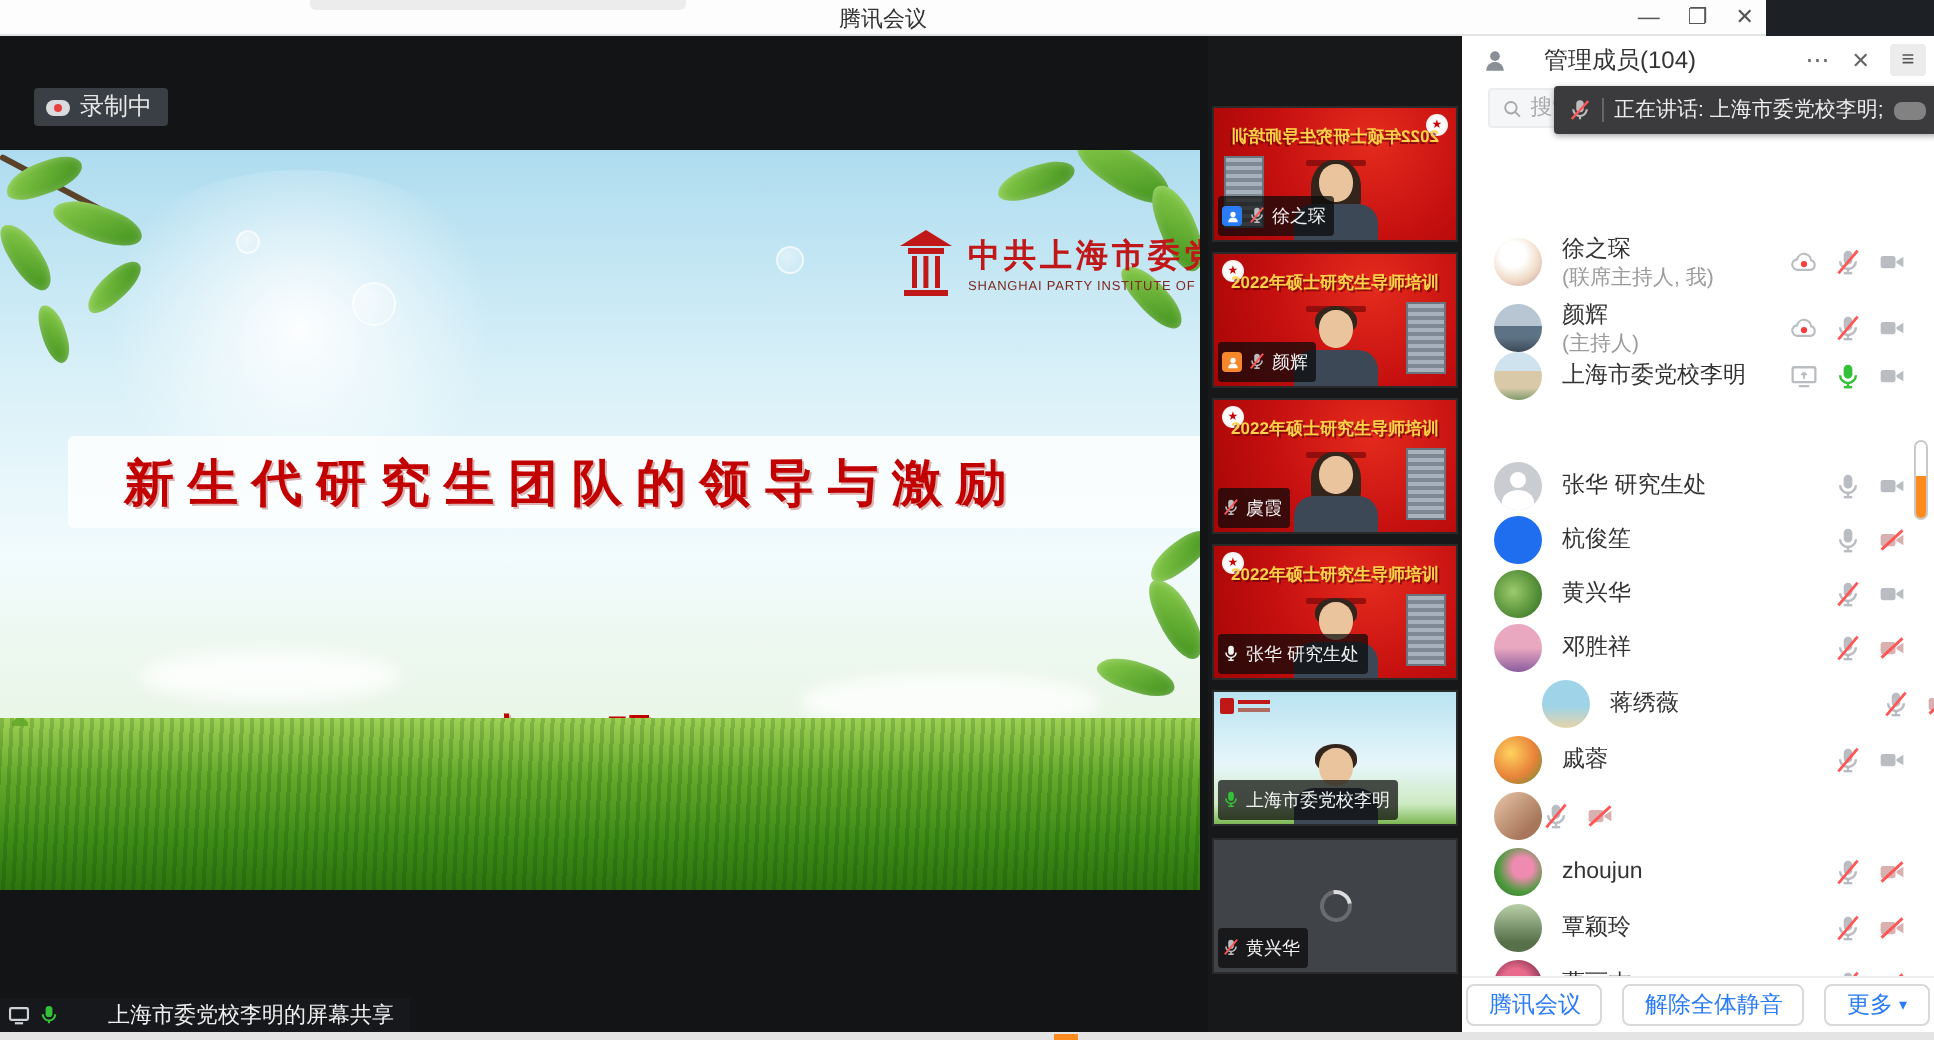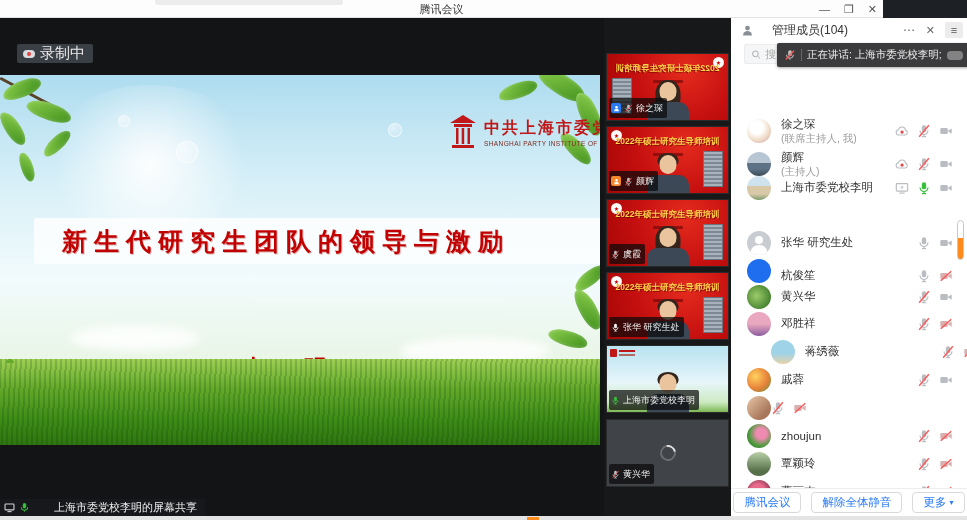--- a/index.html
+++ b/index.html
@@ -12,21 +12,21 @@
   .ghost-tab { position:absolute; left:155px; top:0; width:188px; height:5px; background:#ececec; border-radius:0 0 3px 3px; }
   .tb-title { position:absolute; left:0; right:0; top:2px; text-align:center; font-size:11px; color:#333; }
   .tb-controls { position:absolute; right:6px; top:0; height:18px; display:flex; align-items:center; gap:14px; color:#555; font-size:11px; }
   .tb-controls span { cursor:default; line-height:18px; }
 
   
   .main { position:absolute; left:0; top:18px; width:967px; height:498px; background:#22262b; }
   .stage { position:absolute; left:0; top:0; width:604px; height:498px; background:#131415; }
 
   .rec-badge { position:absolute; left:17px; top:26px; height:19px; background:#3a3e45; border-radius:2px; display:flex; align-items:center; gap:5px; padding:0 8px 0 6px; z-index:5; }
-  .rec-badge .txt { color:#e8e8e8; font-size:15px; }
+  .rec-badge .txt { color:#e8e8e8; font-size:12px; }
   .cloud-dot { width:12px; height:8px; background:#d9dbde; border-radius:5px; position:relative; }
   .cloud-dot::before { content:""; position:absolute; left:4px; top:2px; width:4px; height:4px; border-radius:50%; background:#e84040; }
 
   
   .slide { position:absolute; left:0; top:57px; width:600px; height:370px; overflow:hidden;
            background:linear-gradient(180deg,#aedcef 0%,#d8f0f8 30%,#f2fbfd 55%,#eaf6e8 75%); }
   .sunglow { position:absolute; left:40px; top:10px; width:220px; height:160px; border-radius:50%;
              background:radial-gradient(circle,rgba(255,255,255,.95) 0%,rgba(255,255,255,0) 70%); }
   .grass { position:absolute; left:0; bottom:0; width:100%; height:86px;
            background:linear-gradient(180deg,#9ed054 0%,#63a82a 35%,#3f8c18 70%,#2e7410 100%); }
@@ -484,21 +484,21 @@
     </svg>
               </span>
               <span>
                 <svg width="14" height="14" viewBox="0 0 16 16">
     <rect x="1.5" y="4.5" width="8.5" height="7" rx="1.5" fill="#b9bcc0"></rect>
     <path d="M10.5 7.5 14.5 5v6l-4-2.5z" fill="#b9bcc0"></path>
     </svg>
               </span>
             </div>
           </div>
-          <div class="prow" style="top: 190px; height: 27px; align-items: flex-end;">
+          <div class="prow" style="top: 190px; height: 27px;">
             <div class="avatar av-bluetext"></div>
             <div class="pname-wrap">
               <div class="pname">杭俊笙</div>
             </div>
             <div class="picons">
               <span>
                 <svg width="14" height="14" viewBox="0 0 16 16">
     <rect x="5.5" y="1.5" width="5" height="8" rx="2.5" fill="#b9bcc0"></rect>
     <path d="M3.5 7.5a4.5 4.5 0 0 0 9 0" fill="none" stroke="#b9bcc0" stroke-width="1.4"></path>
     <line x1="8" y1="12.2" x2="8" y2="14.2" stroke="#b9bcc0" stroke-width="1.4"></line>

